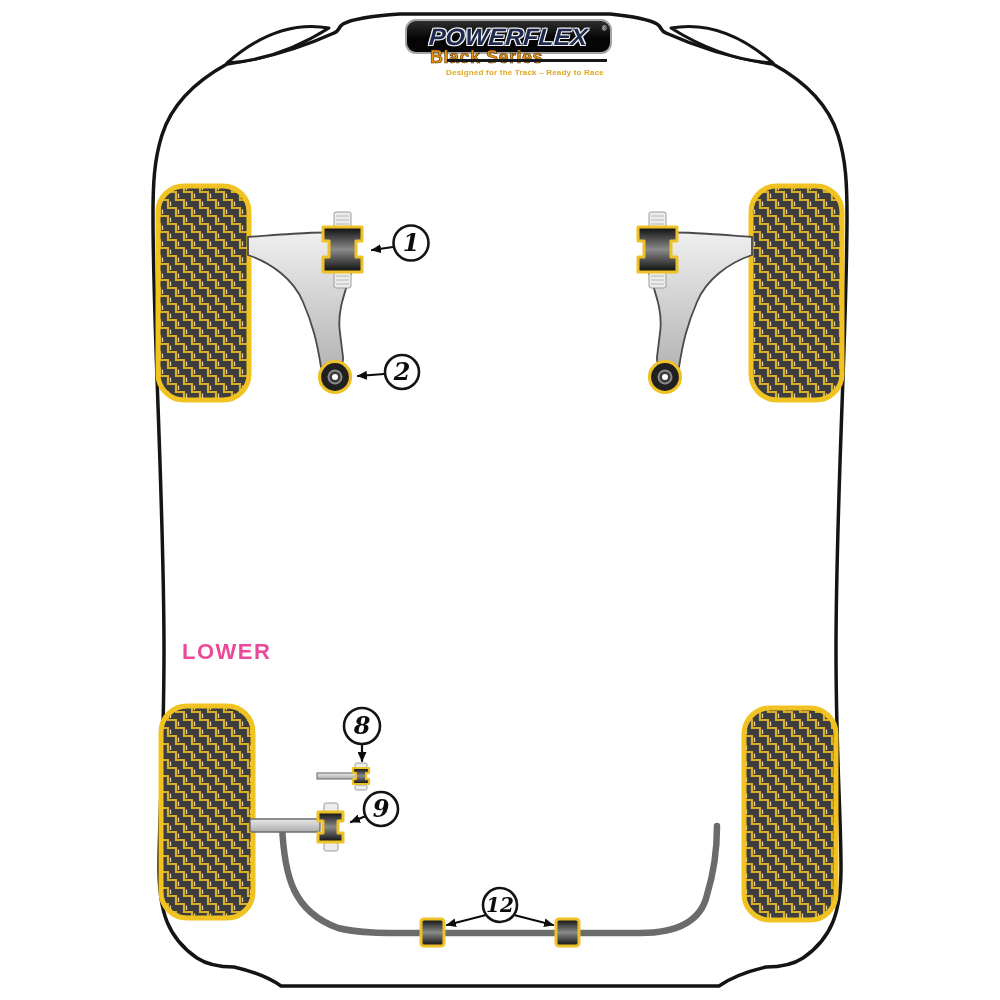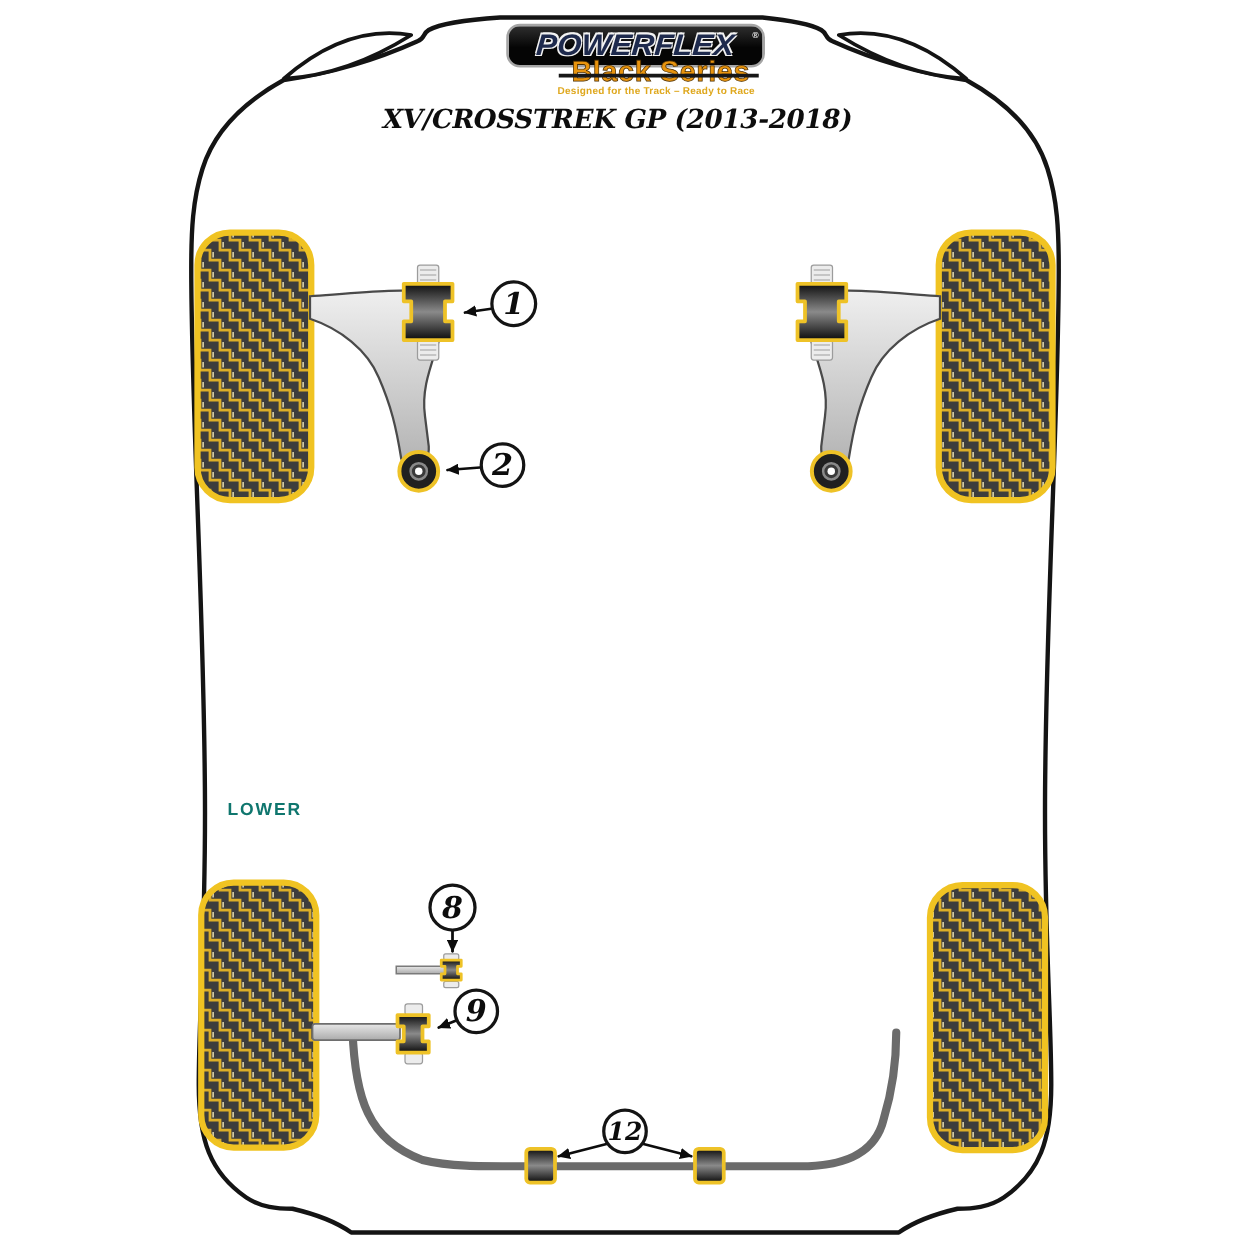--- a/index.html
+++ b/index.html
@@ -22,21 +22,21 @@
     color:#1e2a4d;letter-spacing:0px;transform:scaleY(.95) skewX(-4deg);
     text-shadow:-1px -1px 0 #f2f2f2,1px -1px 0 #f2f2f2,-1px 1px 0 #f2f2f2,1px 1px 0 #f2f2f2;
     white-space:nowrap;
   }
   .reg-mark{
     position:absolute;right:3px;top:4px;font-size:7px;color:#e8e8e8;
     font-style:normal;font-weight:bold;
   }
   .series-label{
     position:absolute;left:430px;top:46px;width:170px;height:22px;z-index:5;
-    font-weight:bold;font-size:23px;line-height:22px;text-align:right;
+    font-weight:bold;font-size:18px;line-height:22px;text-align:left;
     color:#e8940e;-webkit-text-stroke:.6px #4a2d00;letter-spacing:.5px;
     font-family:"Liberation Sans",sans-serif;white-space:nowrap;
   }
   .series-strike{
     position:absolute;left:447px;top:59px;width:160px;height:2.5px;
     background:#171717;z-index:6;
   }
   .tagline{
     position:absolute;left:435px;top:68px;width:180px;z-index:5;
     font-size:8px;font-weight:bold;text-align:center;color:#dfa81e;
@@ -44,21 +44,21 @@
   }
   .vehicle-title{
     position:absolute;left:294px;top:82px;width:400px;z-index:5;
     text-align:center;font-family:"DejaVu Serif","Liberation Serif",serif;
     font-weight:bold;font-style:italic;font-size:21px;color:#0d0d0d;
     letter-spacing:-.3px;white-space:nowrap;
   }
   .lower-label{
     position:absolute;left:182px;top:639px;z-index:5;
     font-family:"Liberation Sans",sans-serif;font-weight:bold;
-    font-size:14px;color:#0f766e;letter-spacing:1.5px;
+    font-size:22px;color:#ec4899;letter-spacing:1.5px;
   }
   .callout-num{font-family:"DejaVu Serif","Liberation Serif",serif;font-weight:bold;font-style:italic;fill:#0c0c0c;}
 </style>
 </head>
 <body>
 
 <div id="stage">
 
   <svg id="diagram-svg" viewBox="0 0 1000 1000">
     <defs>
@@ -178,16 +178,15 @@
     </g>
   </svg>
 
   <div class="logo-badge">
     <span class="logo-text">POWERFLEX</span>
     <span class="reg-mark">®</span>
   </div>
   <div class="series-label">Black Series</div>
   <div class="series-strike"></div>
   <div class="tagline">Designed for the Track – Ready to Race</div>
-  <div class="vehicle-title">XV/CROSSTREK GP (2013-2018)</div>
   <div class="lower-label">LOWER</div>
 
 </div>
 
 </body></html>

